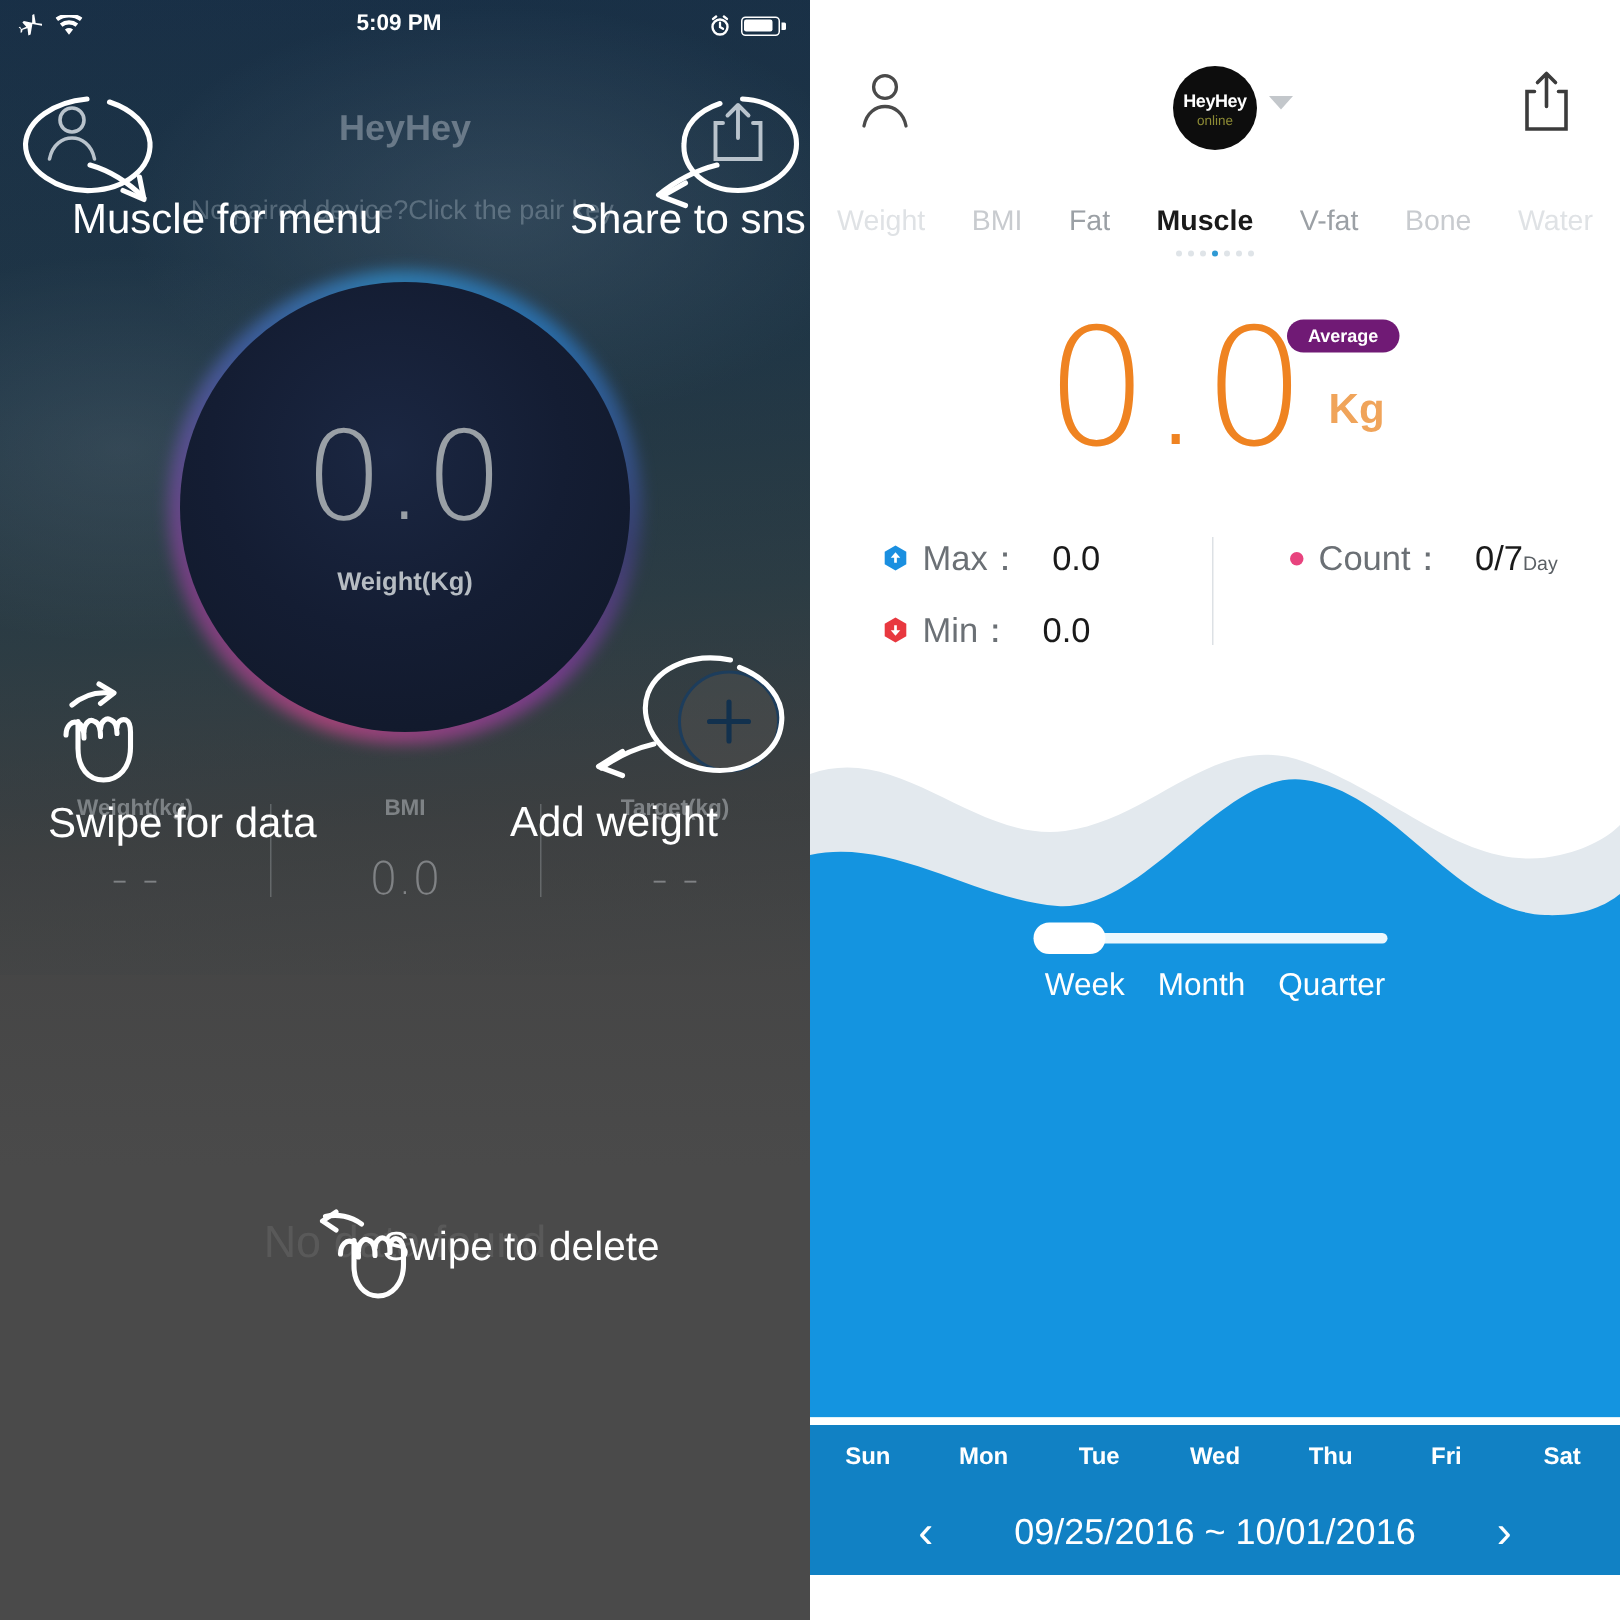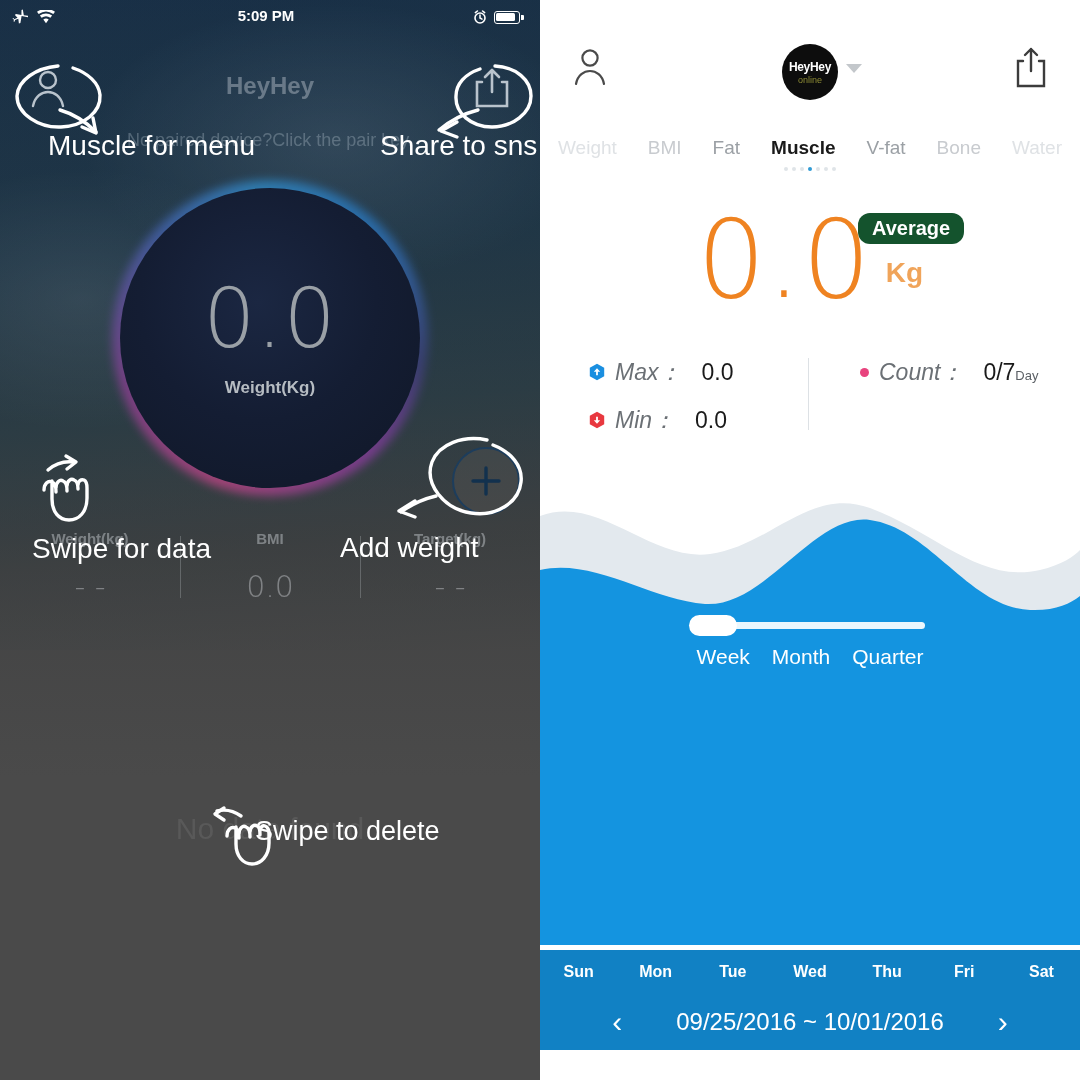--- a/index.html
+++ b/index.html
@@ -131,31 +131,31 @@
 
   .rp-dots { position:absolute; left:0; top:167px; width:540px; display:flex; justify-content:center; gap:4px; }
   .rp-dot { width:4px; height:4px; border-radius:50%; background:#dfe4e8; }
   .rp-dot.on { background:#2f9ad4; }
 
   .rp-value-row { position:absolute; left:0; top:210px; width:540px; display:flex; align-items:flex-end; justify-content:center; }
   .rp-value { font-size:108px; color:#ef8321; font-weight:300; font-family:"DejaVu Sans", sans-serif; line-height:.92; letter-spacing:1px; }
   .rp-unit { font-size:28px; color:#f0a45a; font-weight:bold; margin-left:14px; margin-bottom:20px; }
   .rp-badge {
     position:absolute; left:318px; top:3px;
-    background:#14532d; color:#ffffff; font-size:20px; font-weight:bold;
+    background:#701a75; color:#ffffff; font-size:12px; font-weight:bold;
     padding:4px 14px; border-radius:12px;
   }
 
   .rp-stats { position:absolute; left:0; top:348px; width:540px; height:100px; display:flex; }
   .rp-stats-col { flex:1; padding-left:48px; position:relative; }
   .rp-stats-col.right { padding-left:52px; }
   .rp-stats-col.right::before { content:""; position:absolute; left:0; top:10px; width:1px; height:72px; background:#dde1e5; }
   .rp-stat-line { display:flex; align-items:center; height:48px; }
   .rp-hex { width:18px; height:18px; position:relative; margin-right:9px; }
-  .rp-stat-label { font-size:23px; color:#6b7075;font-style:italic; }
+  .rp-stat-label { font-size:23px; color:#6b7075; }
   .rp-stat-val { font-size:23px; color:#1a1a1a; margin-left:20px; }
   .rp-stat-val small { font-size:13px; color:#5b6065; }
   .rp-dotmark { width:9px; height:9px; border-radius:50%; background:#e8437e; margin-right:10px; }
 
   .rp-waves { position:absolute; left:0; top:458px; width:540px; height:487px; overflow:hidden; }
   .rp-waves svg { display:block; }
 
   .rp-slider { position:absolute; left:0; top:622px; width:540px; }
   .rp-slider-track { position:relative; width:230px; height:7px; margin:0 auto; background:rgba(255,255,255,.92); border-radius:4px; }
   .rp-slider-knob { position:absolute; left:-6px; top:-7px; width:48px; height:21px; border-radius:11px; background:#ffffff; }

